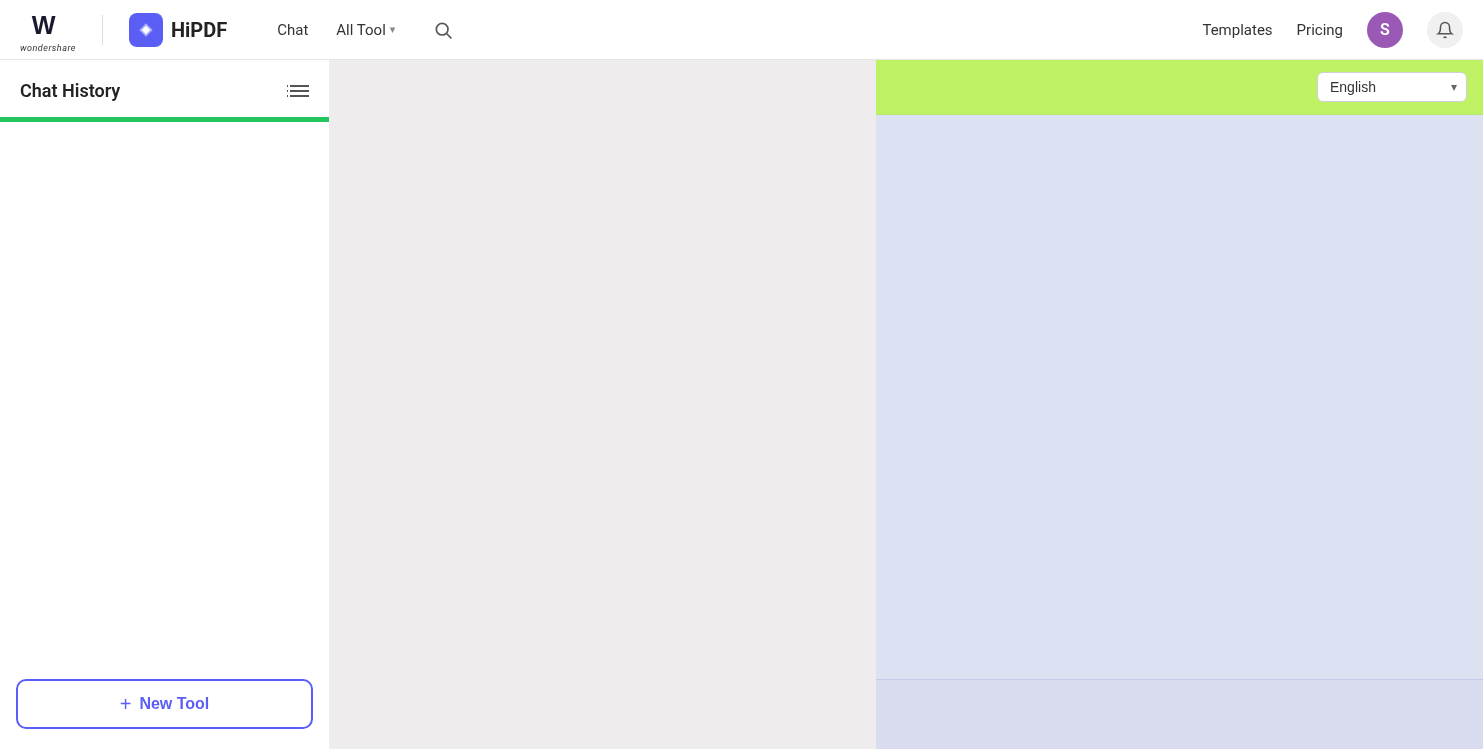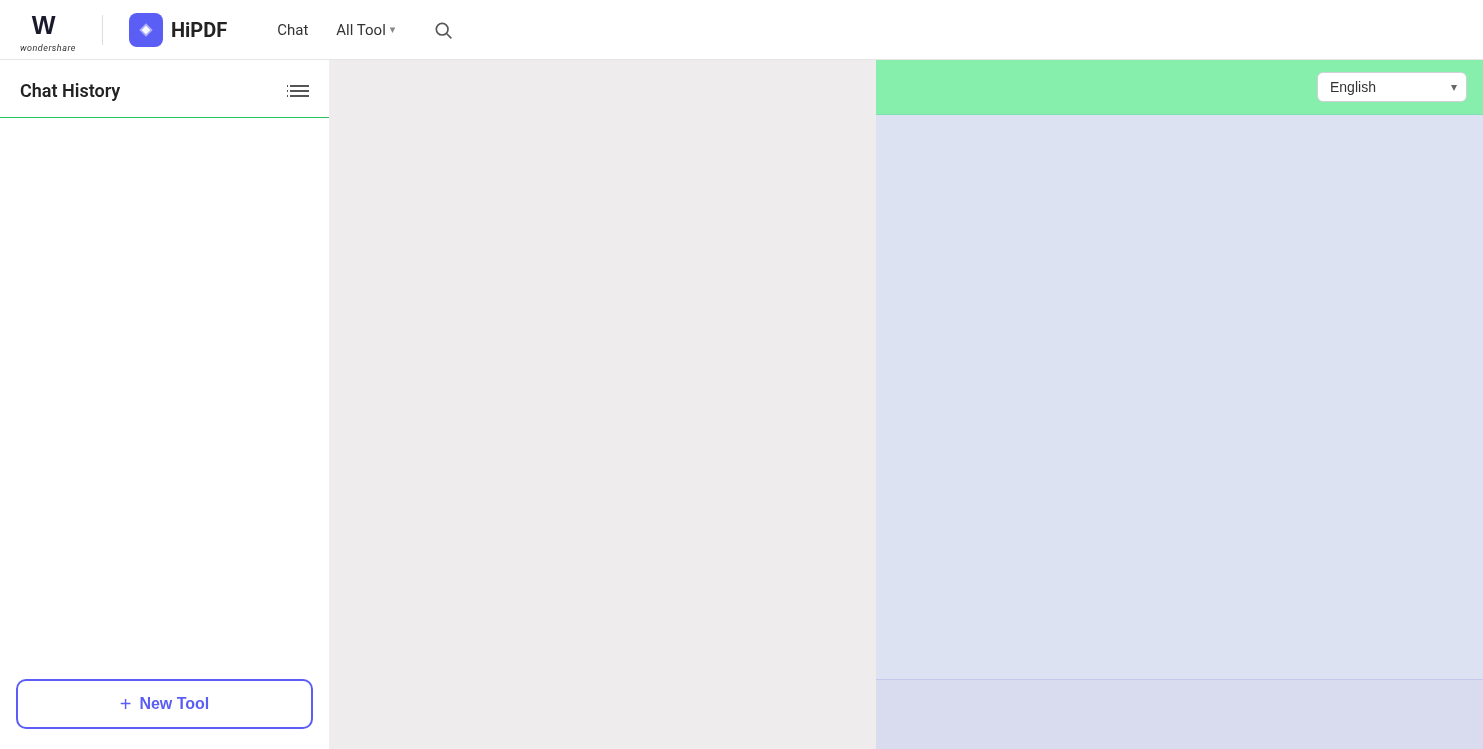--- a/index.html
+++ b/index.html
@@ -172,21 +172,21 @@
       flex-direction: column;
       flex-shrink: 0;
       position: relative;
     }
 
     .sidebar-header {
       display: flex;
       align-items: center;
       justify-content: space-between;
       padding: 20px 20px 16px 20px;
-      border-bottom: 1px solid #22c55e;
+      border-bottom: 5px solid #22c55e;
     }
 
     .sidebar-title {
       font-size: 18px;
       font-weight: 600;
       color: #222;
     }
 
     .sidebar-toggle-icon {
       cursor: pointer;
@@ -242,21 +242,21 @@
       display: flex;
       flex-direction: column;
       flex-shrink: 0;
     }
 
     .right-panel-header {
       display: flex;
       align-items: center;
       justify-content: flex-end;
       padding: 12px 16px;
-      background: #86efac;
+      background: #bef264;
       border-bottom: 1px solid rgba(91, 94, 244, 0.1);
     }
 
     .language-select-wrapper {
       position: relative;
       display: flex;
       align-items: center;
     }
 
     .language-select {
@@ -330,20 +330,31 @@
       <span class="chevron-down">▾</span>
     </span>
     <span class="search-icon-btn">
       <svg width="20" height="20" viewBox="0 0 24 24" fill="none" stroke="currentColor" stroke-width="2">
         <circle cx="11" cy="11" r="7"></circle>
         <line x1="16.5" y1="16.5" x2="22" y2="22"></line>
       </svg>
     </span>
   </nav>
 
+  <div class="navbar-right">
+    <span class="nav-right-link">Templates</span>
+    <span class="nav-right-link">Pricing</span>
+    <div class="user-avatar">S</div>
+    <div class="notification-btn">
+      <svg width="18" height="18" viewBox="0 0 24 24" fill="none" stroke="currentColor" stroke-width="2">
+        <path d="M18 8A6 6 0 006 8c0 7-3 9-3 9h18s-3-2-3-9"></path>
+        <path d="M13.73 21a2 2 0 01-3.46 0"></path>
+      </svg>
+    </div>
+  </div>
 </nav>
 
 <div class="main-content">
 
   <aside class="sidebar">
     <div class="sidebar-header">
       <span class="sidebar-title">Chat History</span>
       <div class="sidebar-toggle-icon">
         <svg width="22" height="18" viewBox="0 0 22 18" fill="none" stroke="#555" stroke-width="2">
           <line x1="3" y1="4" x2="22" y2="4"></line>

